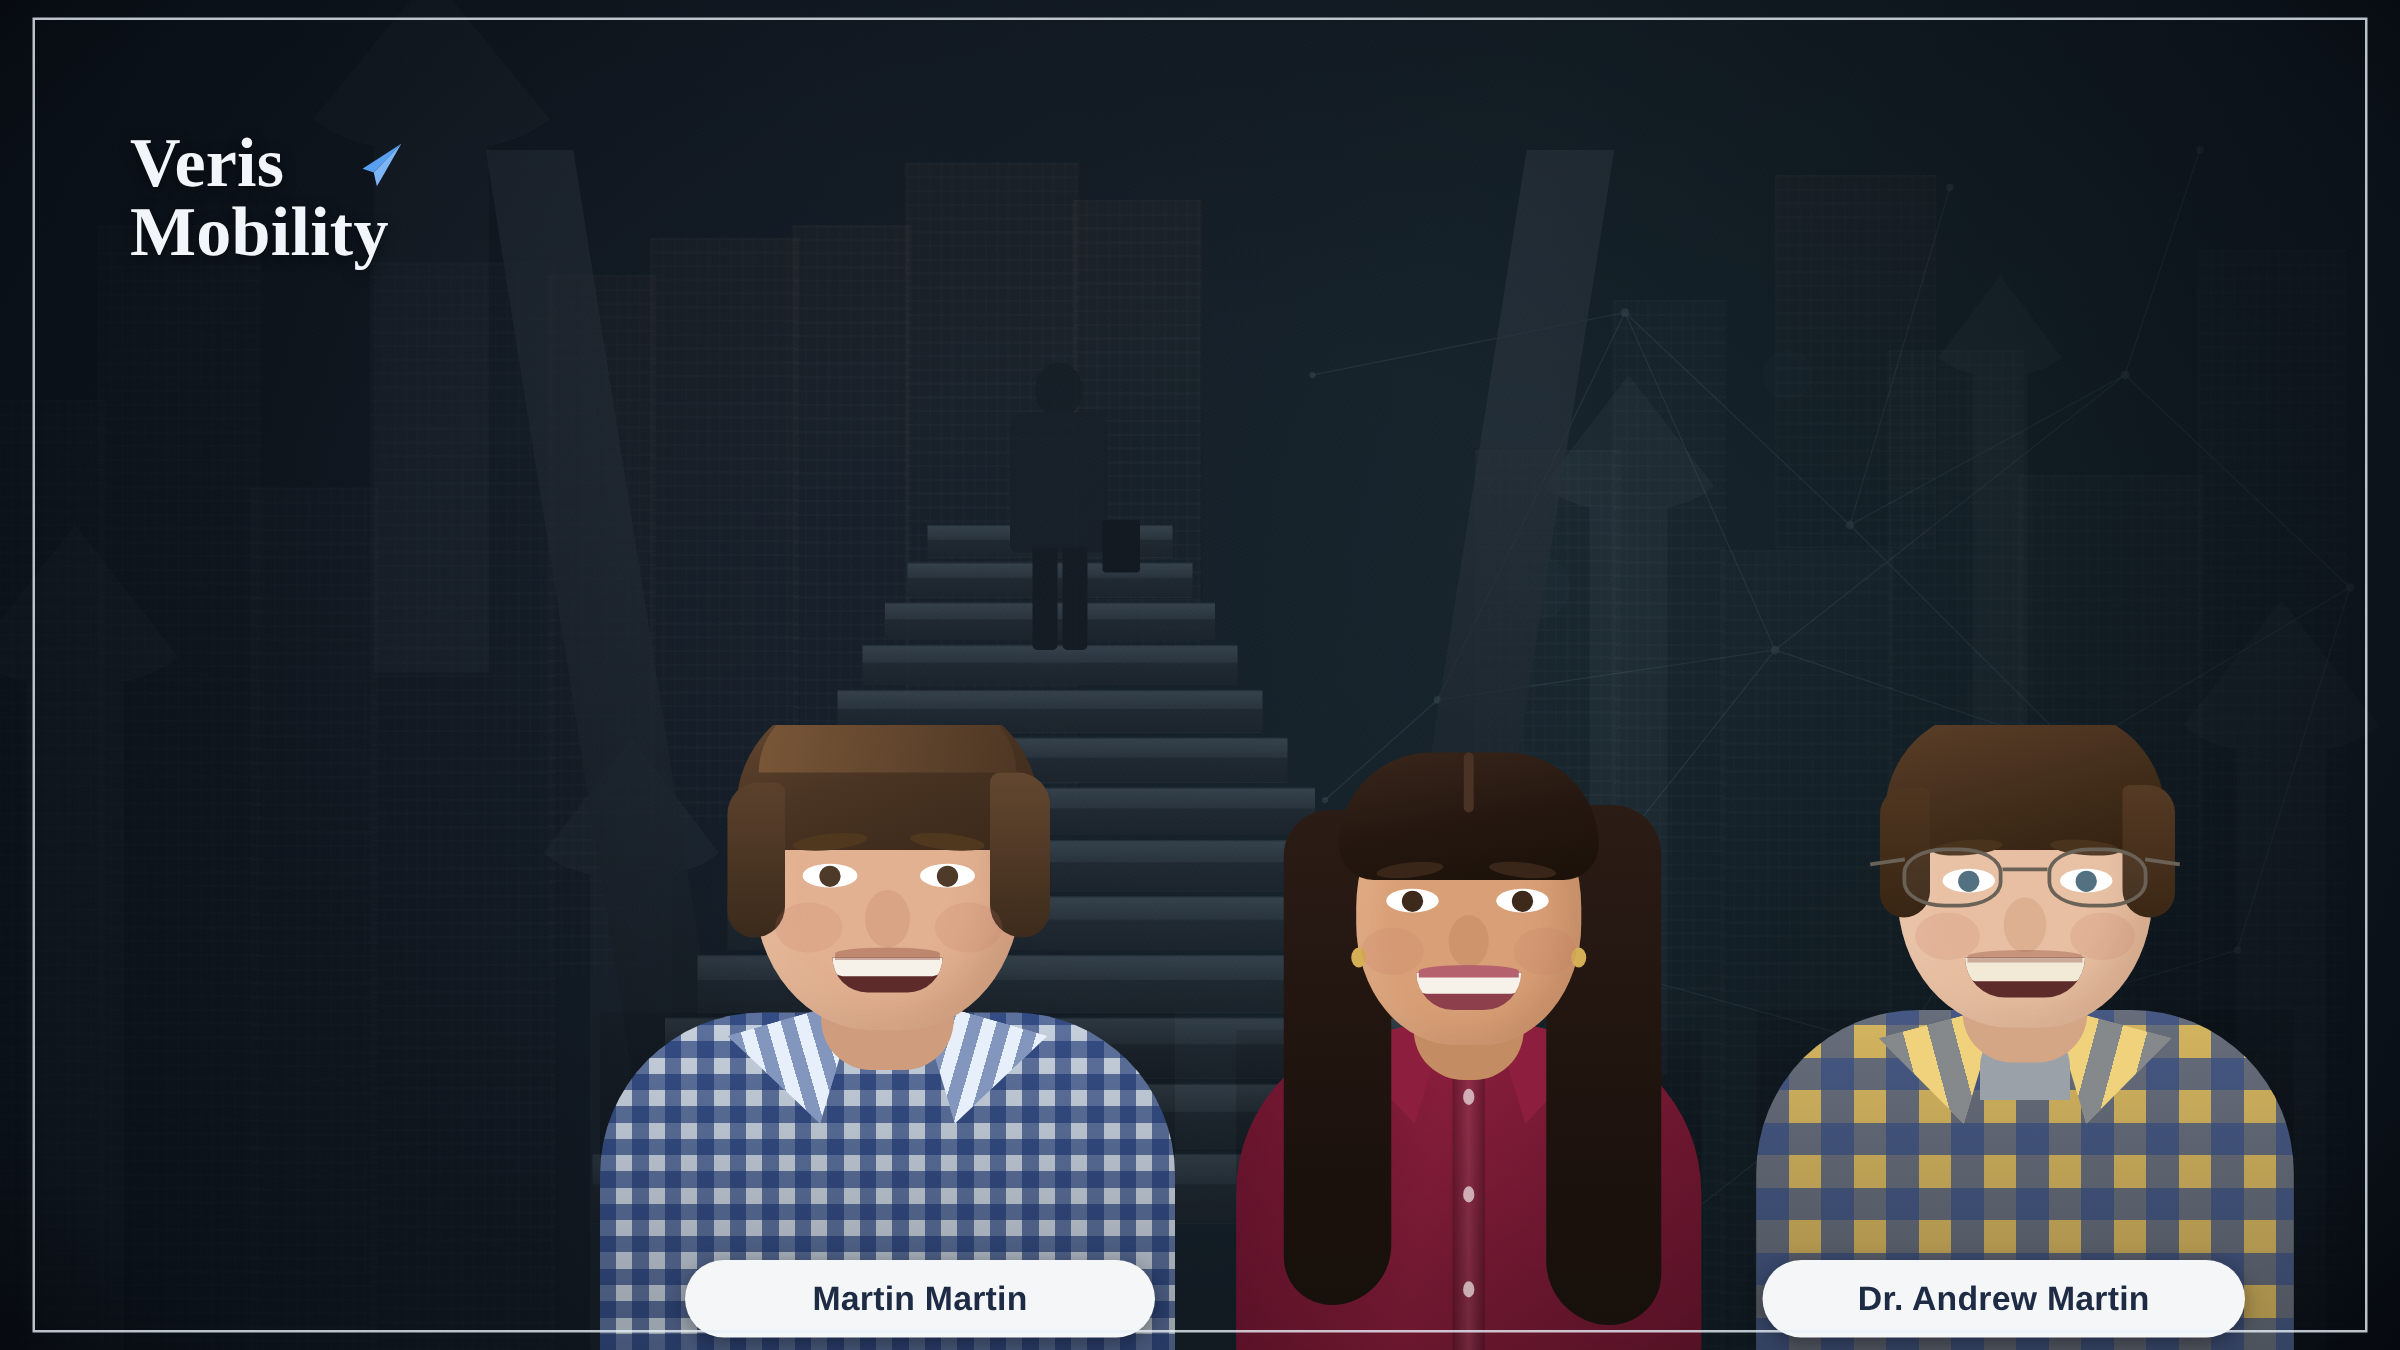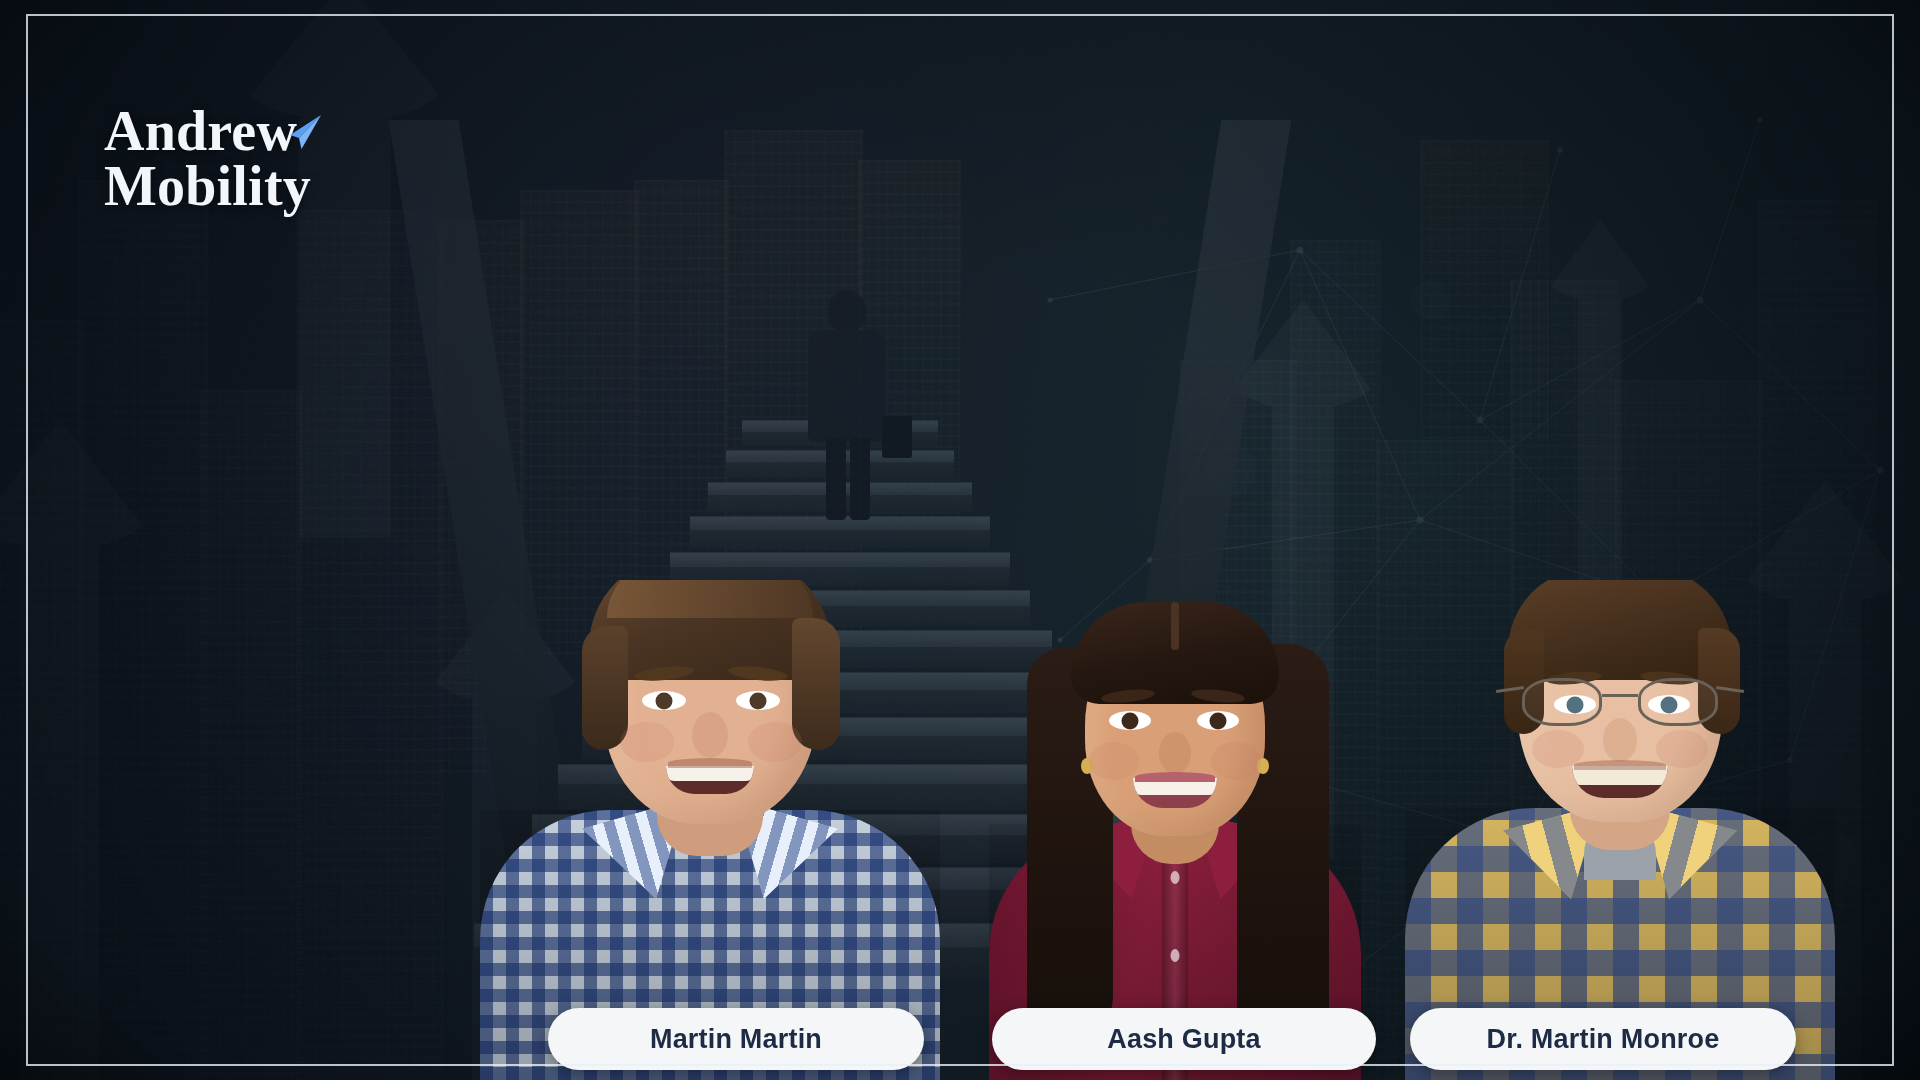--- a/index.html
+++ b/index.html
@@ -292,21 +292,21 @@
   </div>
 
   <div class="bg-dark"></div>
   <div class="bg-grain"></div>
   <div class="bg-vig"></div>
 
   <div class="frame"></div>
 
   <div class="logo">
     <div class="logo-row">
-      <span class="logo-text">Andrew</span>
+      <span class="logo-text">Veris</span>
       <svg class="logo-plane" viewBox="0 0 46 44">
         <path d="M41 3 L10 23 L19 26 L41 3 Z" fill="#59a0f2"></path>
         <path d="M41 3 L19 26 L21.5 37 L27 27.5 L41 3 Z" fill="#7cb6f7"></path>
       </svg>
     </div>
     <span class="logo-text">Mobility</span>
   </div>
 
 
   <div class="panelists">
@@ -477,21 +477,18 @@
         <div class="mouth" style="bottom:282px; width:96px; height:32px;">
           <div class="teeth" style="height:60%; background:#f2e9d6;"></div>
         </div>
         <div class="lipT" style="bottom:310px; width:92px; height:10px; background:rgba(150,85,70,.42);"></div>
       </div>
     </div>
 
     <div class="name-pill" style="left:548px; top:1008px; width:376px;">
       <span>Martin Martin</span>
     </div>
-    <div class="name-pill" style="left:992px; top:1008px; width:384px;">
-      <span>Aash Gupta</span>
-    </div>
     <div class="name-pill" style="left:1410px; top:1008px; width:386px;">
-      <span>Dr. Martin Monroe</span>
+      <span>Dr. Andrew Martin</span>
     </div>
   </div>
 
 </div>
 
 </body></html>

